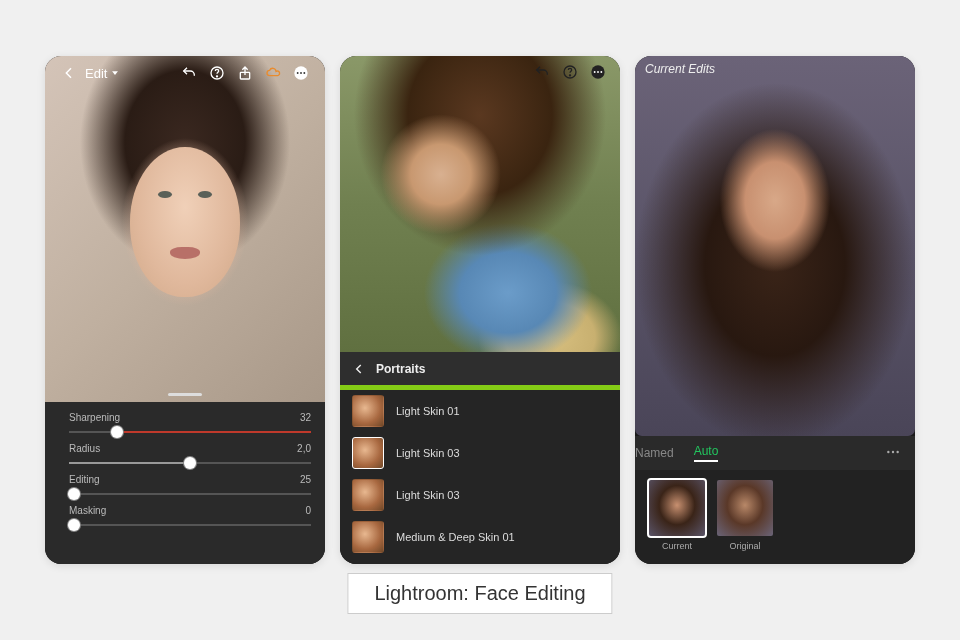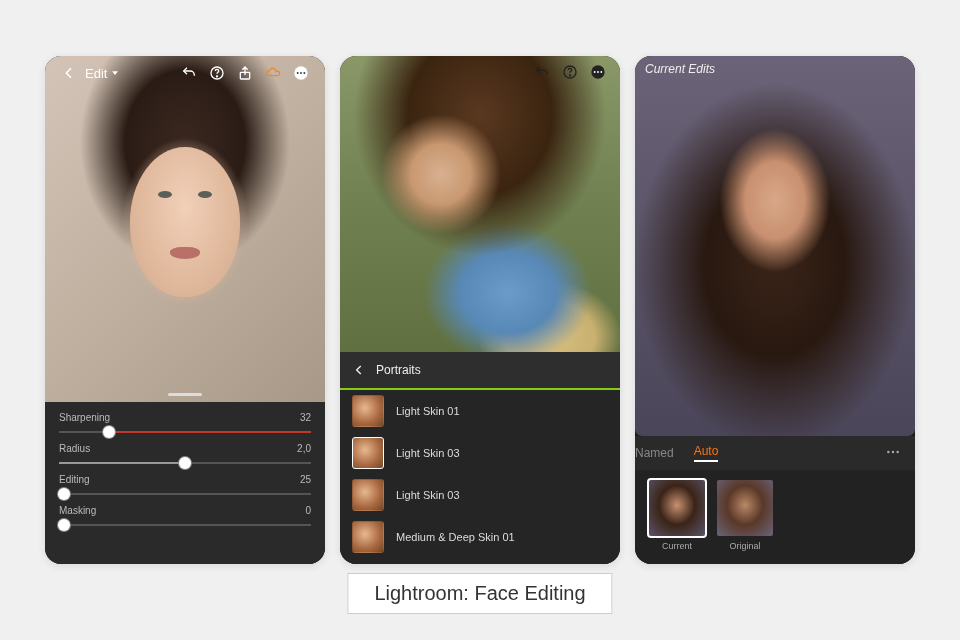--- a/index.html
+++ b/index.html
@@ -59,21 +59,21 @@
   }
   .tb-icon svg { width: 16px; height: 16px; }
   .edit-label { font-size: 13px; color: #fff; margin-left: 2px; display: flex; align-items: center; }
   .p1-handle {
     position: absolute; bottom: 6px; left: 50%; transform: translateX(-50%);
     width: 34px; height: 3px; border-radius: 2px; background: #ddd;
   }
   .p1-sliders {
     flex: 1;
     background: #2a2a2a;
-    padding: 10px 14px 8px 14px;
+    padding: 10px 14px 8px 24px;
     display: flex; flex-direction: column; gap: 2px;
   }
   .slider-row { }
   .slider-header {
     display: flex; justify-content: space-between;
     font-size: 10px; color: #bbb;
   }
   .slider-track {
     position: relative;
     height: 18px;
@@ -112,22 +112,22 @@
   .p2-toolbar {
     position: absolute; top: 0; right: 0;
     height: 32px; display: flex; align-items: center; padding: 0 8px;
     z-index: 5;
   }
   .p2-category {
     height: 38px;
     background: #2e2e2e;
     display: flex; align-items: center;
     padding: 0 12px; gap: 10px;
-    color: #eee; font-size: 12px; font-weight: 400;
-    border-bottom: 2px solid #84cc16;
+    color: #eee; font-size: 12px; font-weight: 700;
+    border-bottom: 5px solid #84cc16;
   }
   .p2-presets {
     flex: 1;
     background: #252525;
     overflow: hidden;
   }
   .preset-row {
     display: flex; align-items: center;
     height: 42px;
     padding: 0 12px; gap: 12px;
@@ -156,21 +156,21 @@
     color: #eee; font-size: 12px; font-style: italic;
   }
   .p3-tabs {
     height: 34px;
     background: #2a2a2a;
     display: flex; align-items: center;
     padding: 0 0; gap: 20px;
     color: #888; font-size: 12px;
     position: relative;
   }
-  .p3-tabs .tab.active { color: #f97316; font-weight: 500; border-bottom: 2px solid #fff; padding-bottom: 2px; }
+  .p3-tabs .tab.active { color: #22c55e; font-weight: 500; border-bottom: 2px solid #fff; padding-bottom: 2px; }
   .p3-tabs .tab { cursor: pointer; }
   .p3-more { position: absolute; right: 14px; color: #aaa; cursor: pointer; }
   .p3-versions {
     flex: 1;
     background: #222;
     display: flex; align-items: flex-start;
     padding: 10px 14px; gap: 12px;
   }
   .version {
     display: flex; flex-direction: column; align-items: center; gap: 5px;

